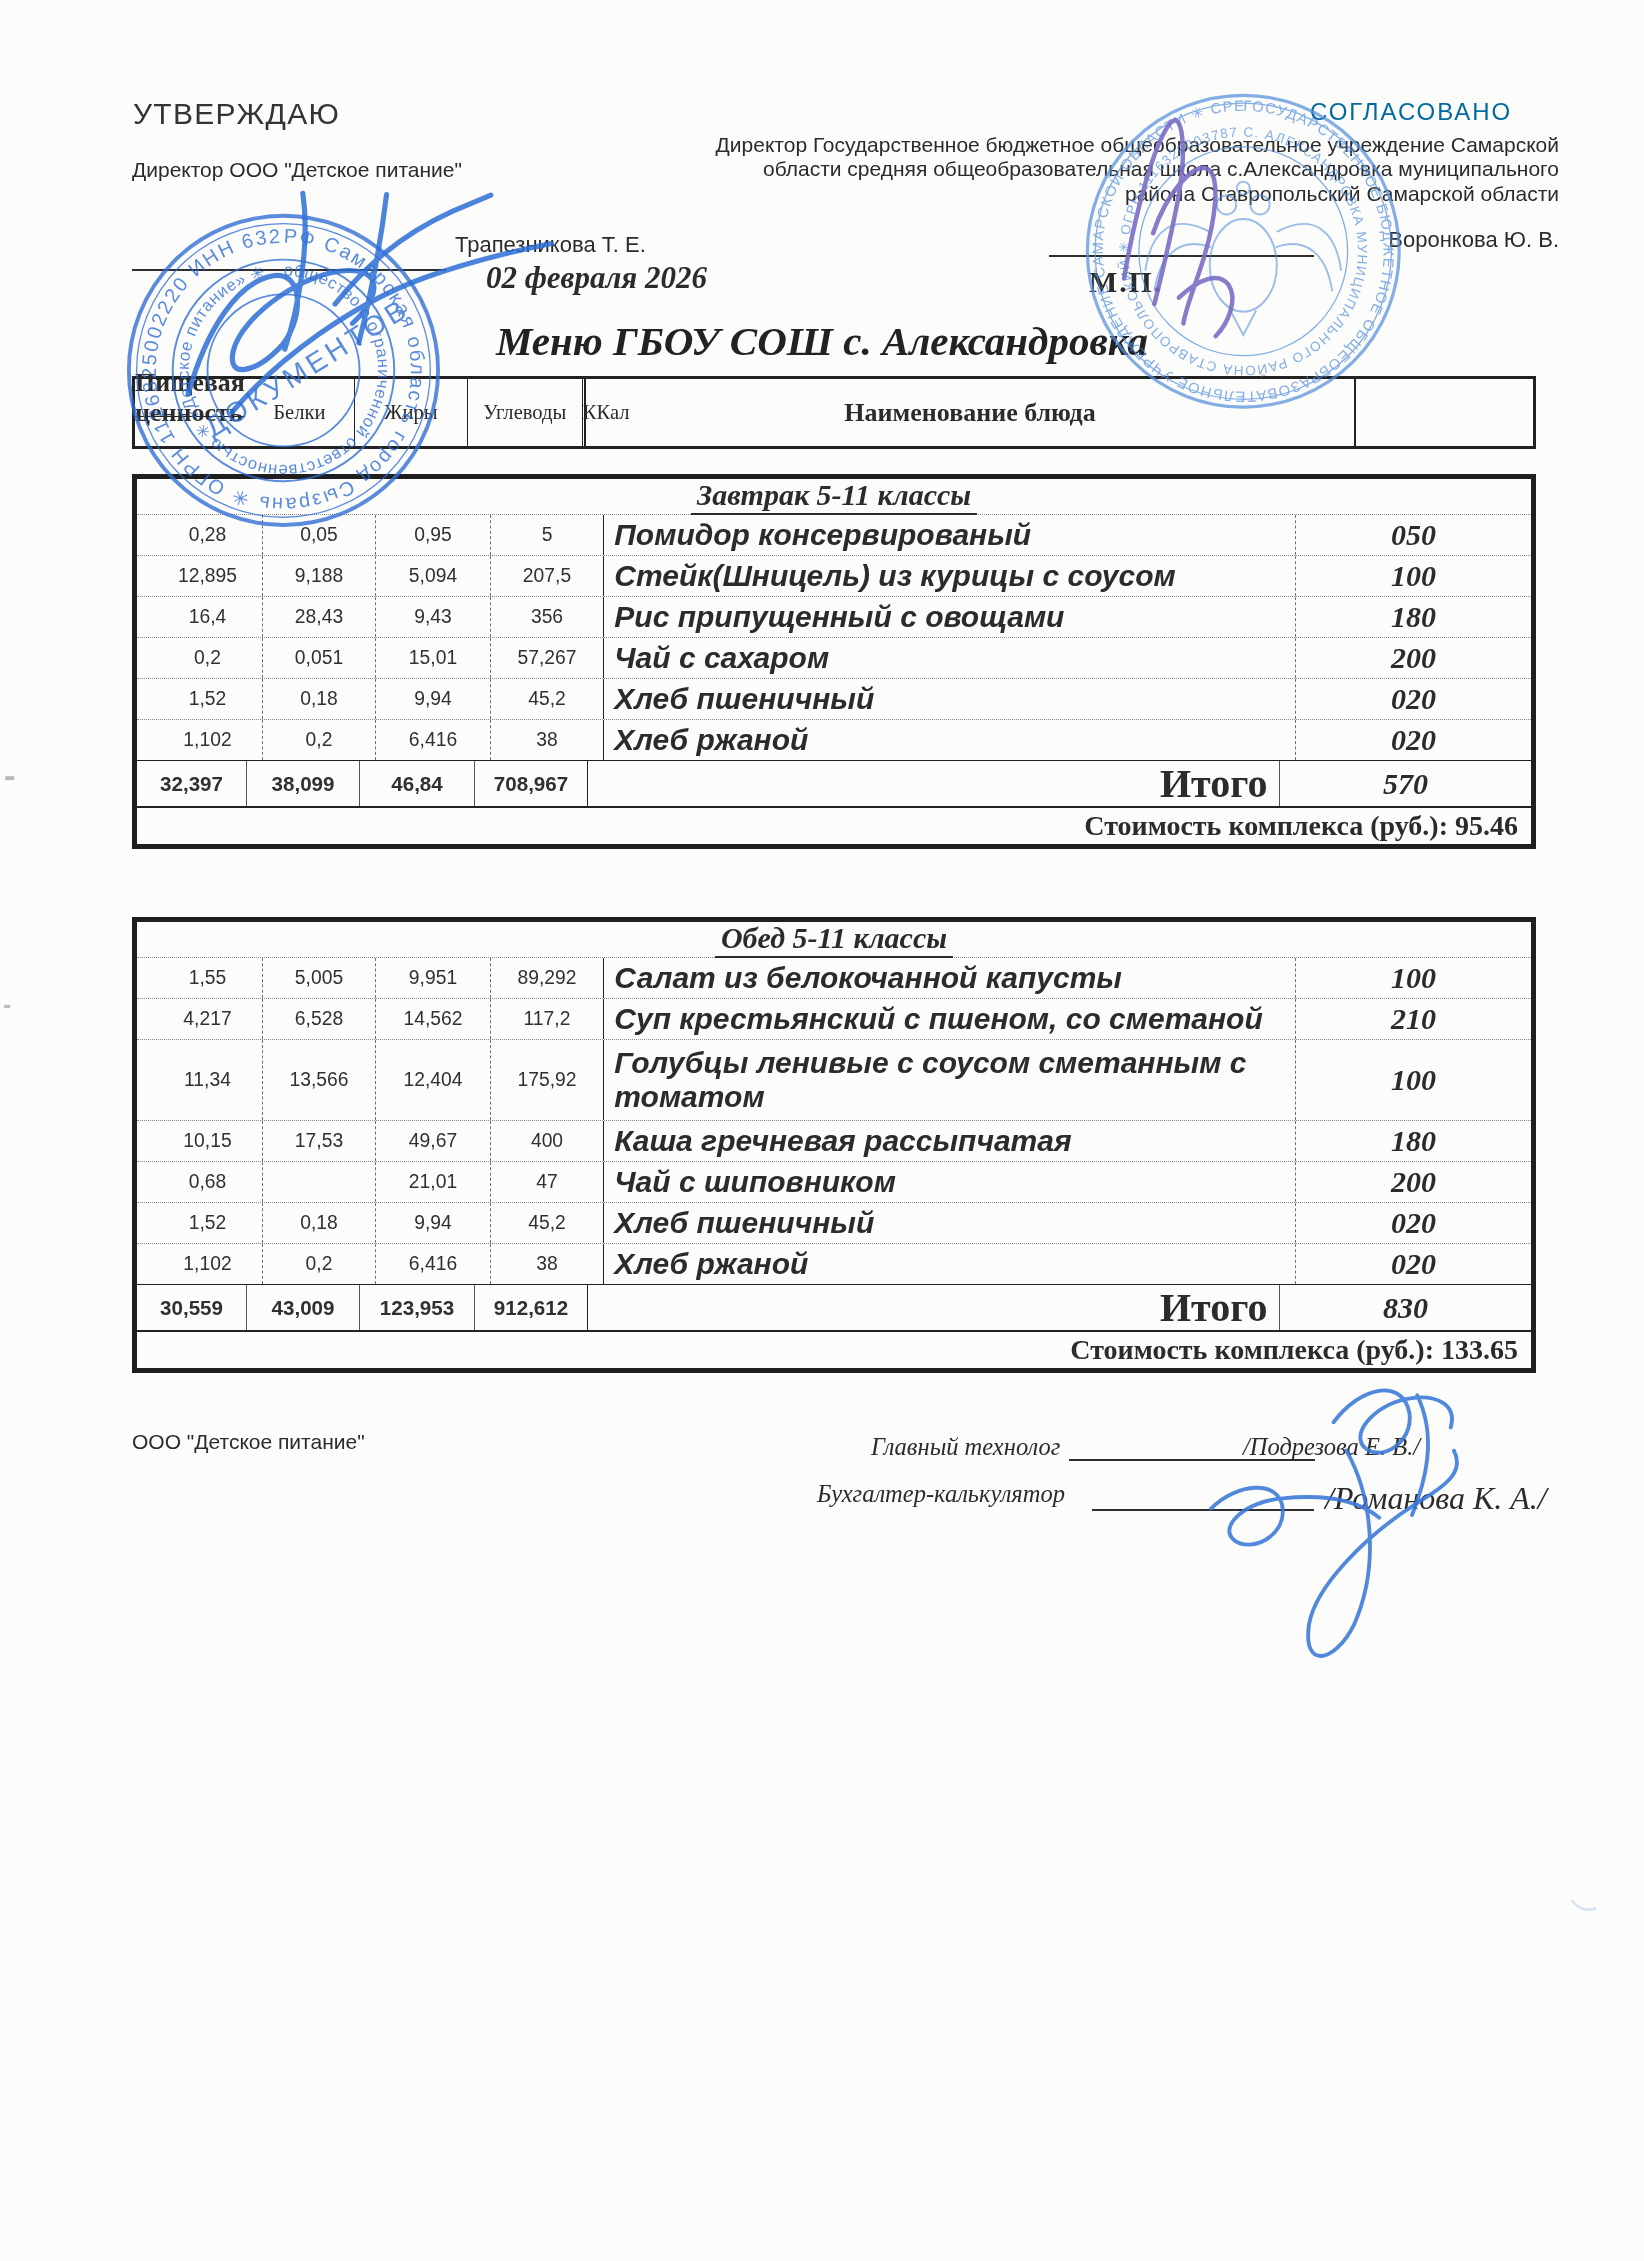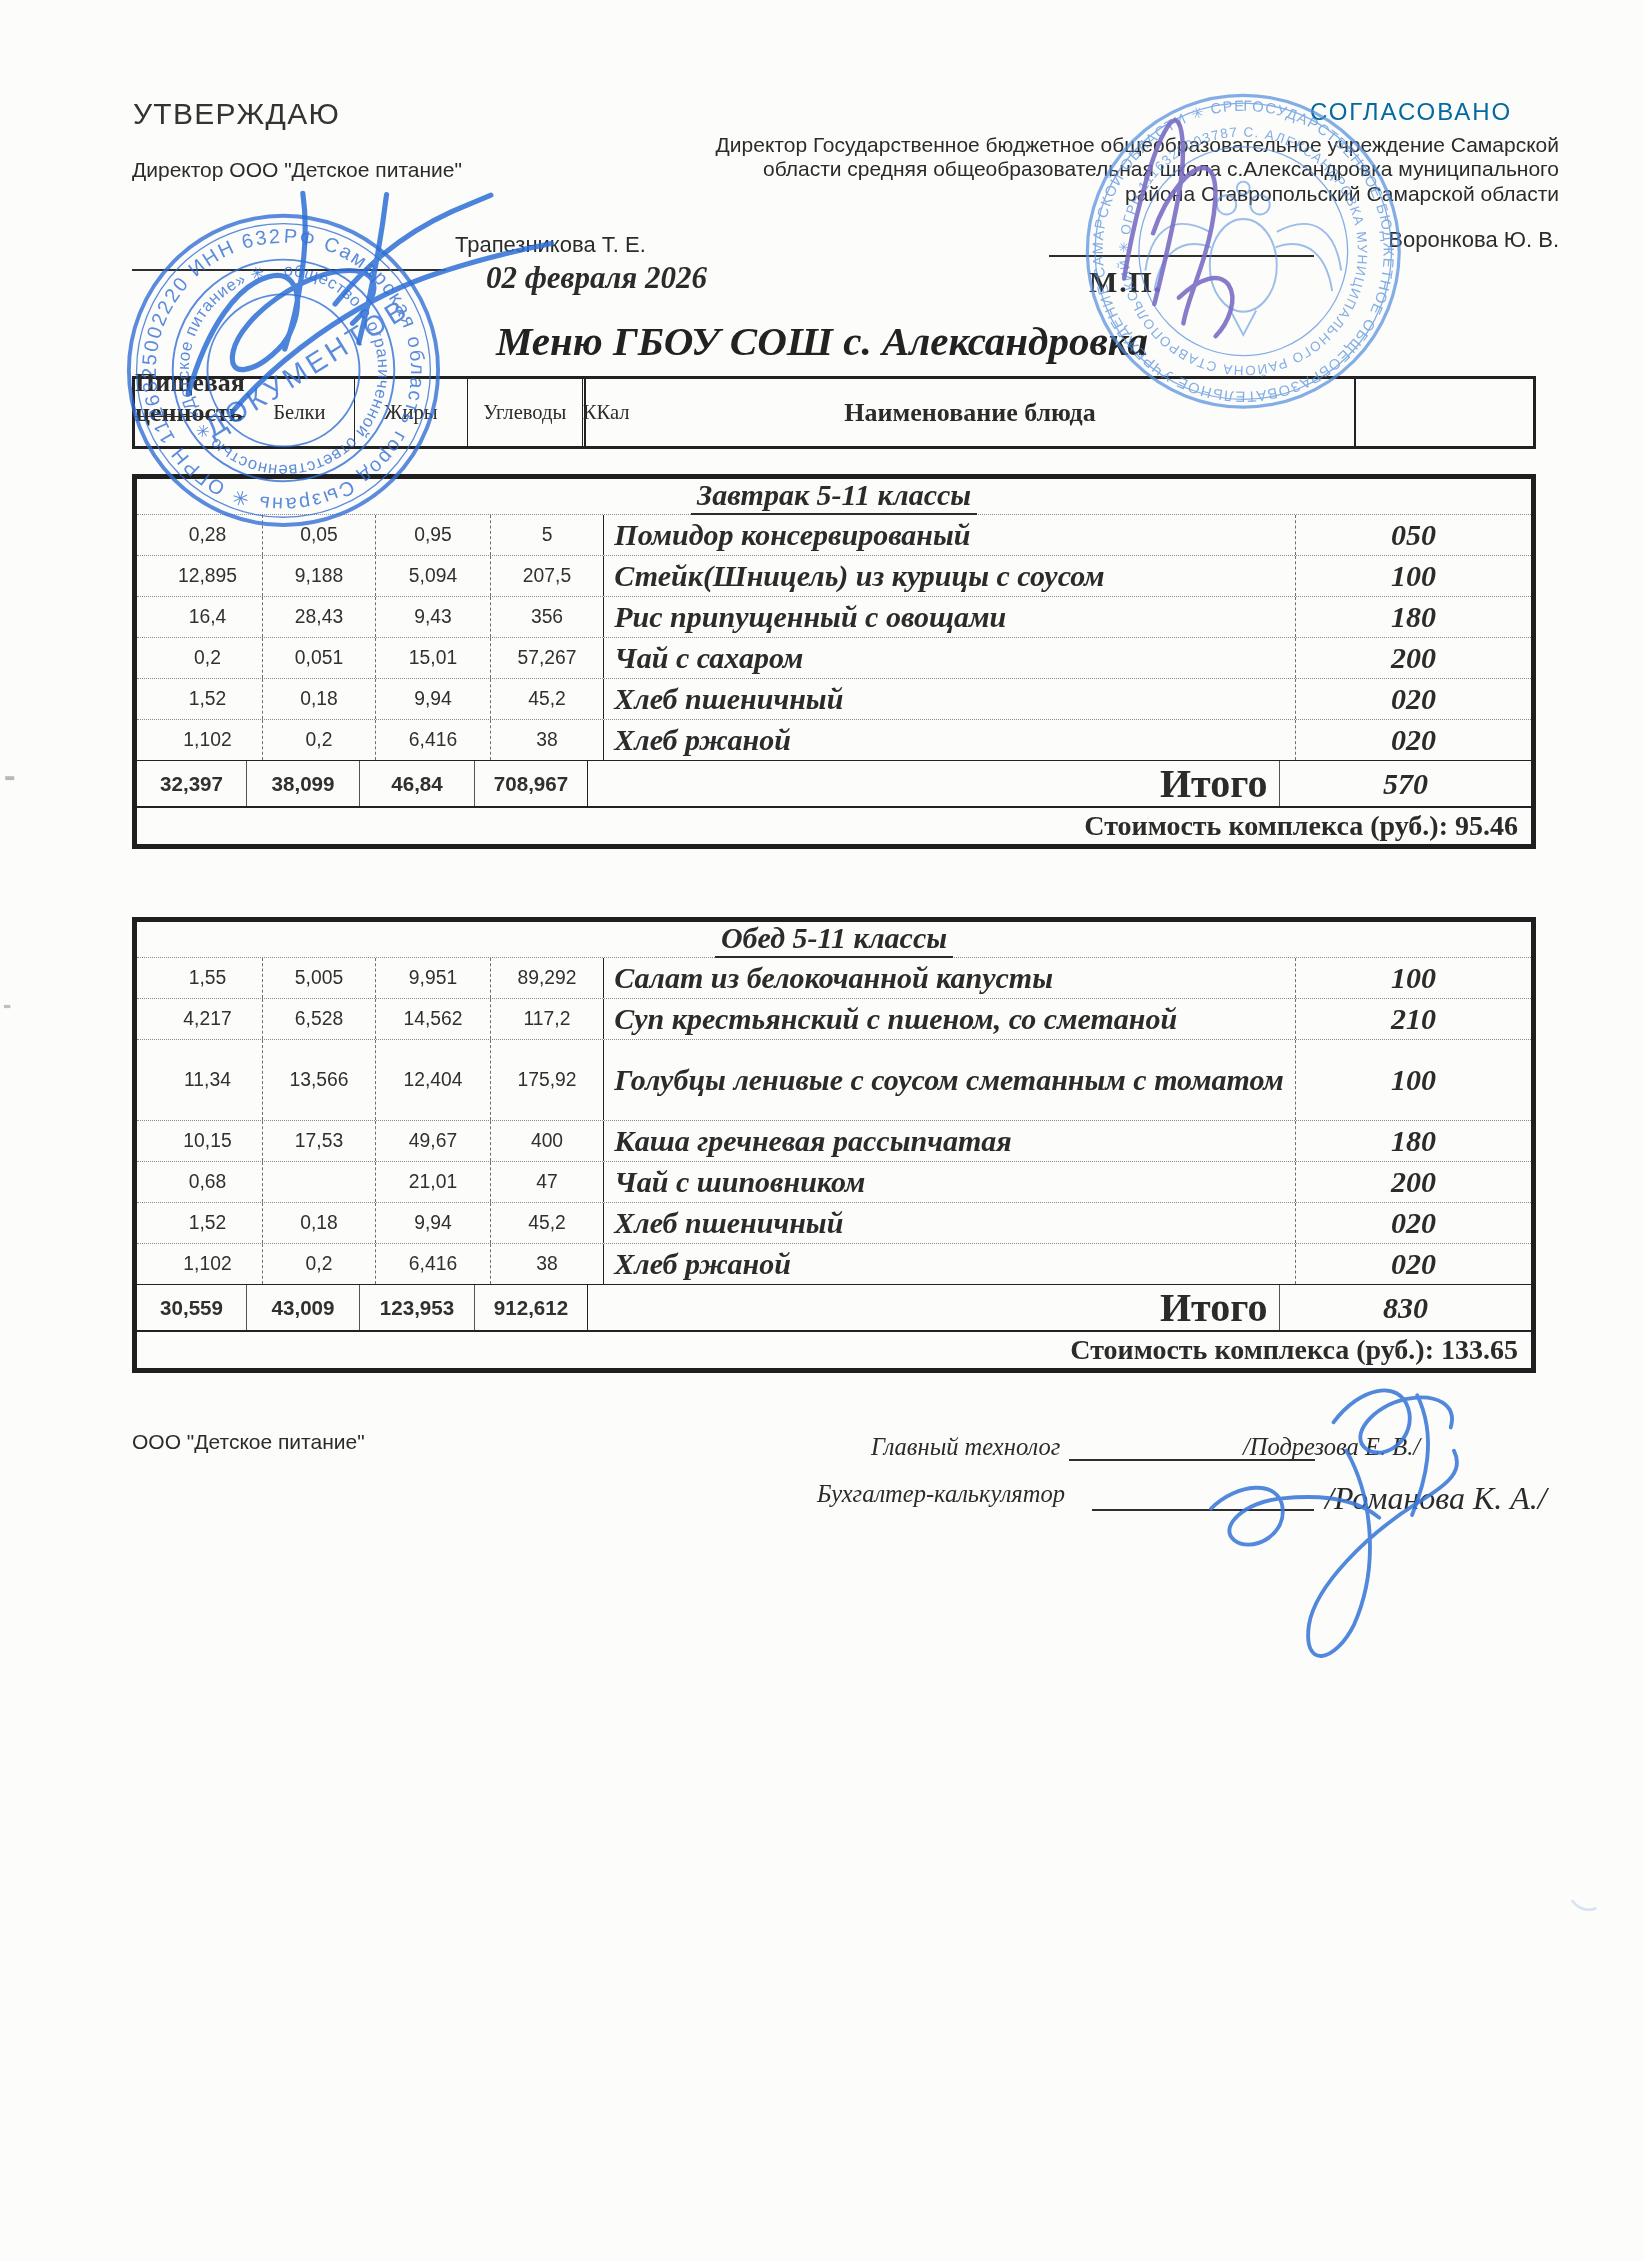--- a/index.html
+++ b/index.html
@@ -45,21 +45,21 @@
   .mrow{display:flex;height:40px;border-bottom:1.9px dotted #8a8a8a;align-items:stretch;padding-left:16px;}
   .mrow.tall{height:80px;}
   .mrow:last-child{border-bottom:none;}
   .cell{display:flex;align-items:center;justify-content:center;box-sizing:border-box;}
   .cell.num{font-size:19.3px;color:#303030;}
   .c0{width:110px;border-right:1.3px dashed #6f6f6f;}
   .c1{width:113px;border-right:1.3px dashed #6f6f6f;}
   .c2{width:115px;border-right:1.3px dashed #6f6f6f;}
   .c3{width:113px;border-right:1.9px solid #222;}
   .cell.dish{width:692px;justify-content:flex-start;padding-left:10.3px;border-right:1.3px dashed #6f6f6f;
-    font-family:Liberation Serif, serif;font-size:30px;font-weight:bold;font-style:italic;line-height:1.12;}
+    font-family:Liberation Sans, sans-serif;font-size:30px;font-weight:bold;font-style:italic;line-height:1.12;}
   .cell.out{flex:1;font-family:"Liberation Serif",serif;font-size:30px;font-weight:bold;font-style:italic;}
   .total-row{display:flex;height:45px;border-top:1.9px solid #222;align-items:stretch;}
   .total-row .num{font-weight:bold;font-size:20.6px;}
   .total-row .c0,.total-row .c1,.total-row .c2{border-right:1.3px solid #555;}
   .total-label{width:692px;border-right:1.3px solid #555;display:flex;align-items:center;justify-content:flex-end;
     padding-right:11.6px;box-sizing:border-box;font-family:"Liberation Serif",serif;font-size:40px;font-weight:bold;}
   .cost-row{height:36px;border-top:2.6px solid #222;display:flex;align-items:center;justify-content:flex-end;
     padding-right:13px;font-family:"Liberation Serif",serif;font-size:28px;font-weight:bold;}
   
   .org-name{left:132px;top:1430px;font-size:21px;}

